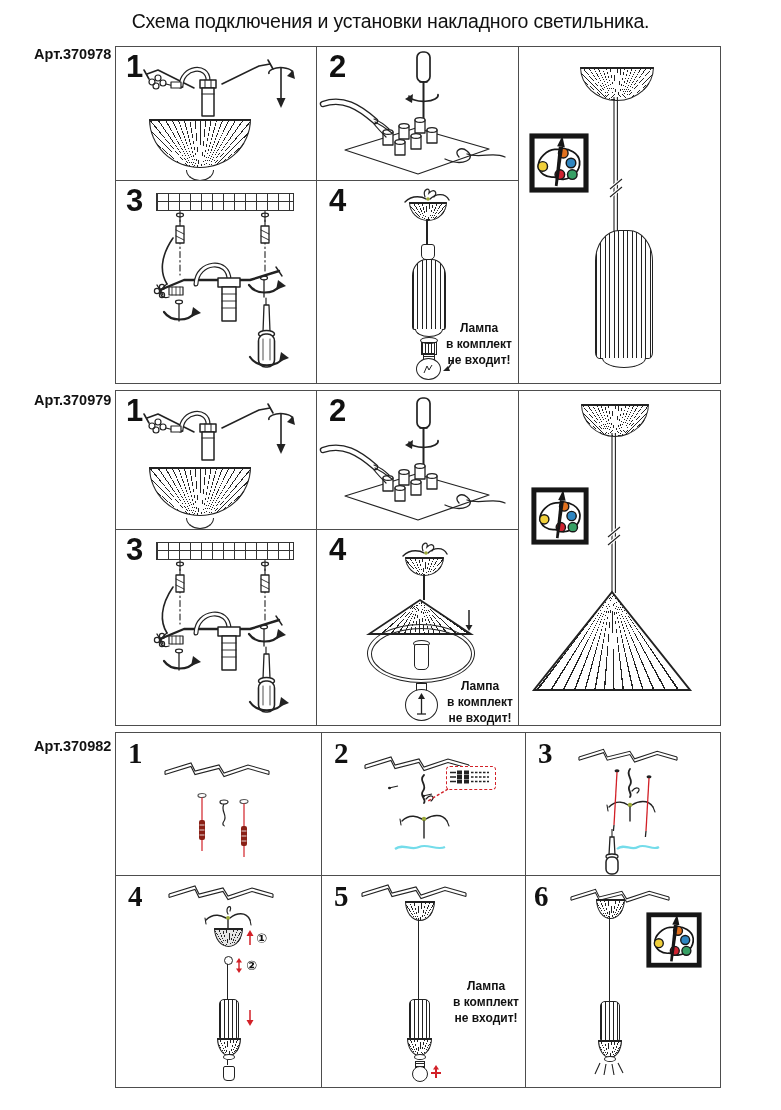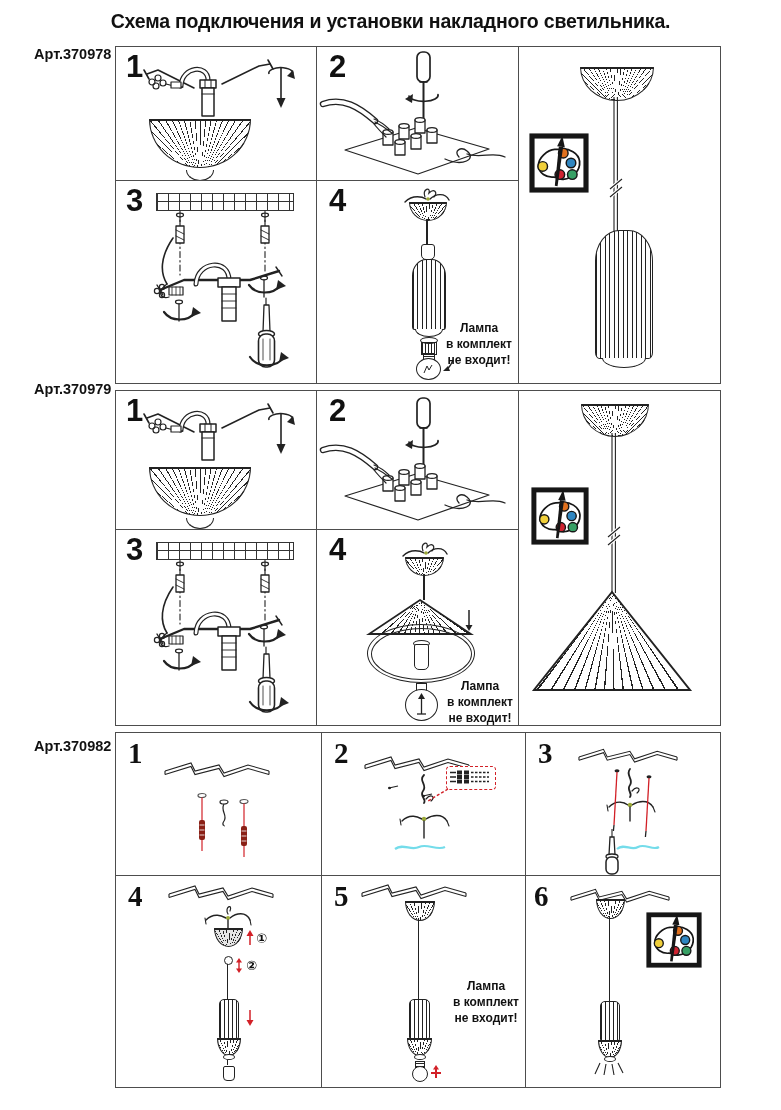--- a/index.html
+++ b/index.html
@@ -1,18 +1,18 @@
 <!DOCTYPE html>
 <html style="--line: #222222; --frame: #4d4d4d; --accent-red: #d22027; --dowel-red: #8a2016; --accent-cyan: #74dcea; --bracket-dot: #9aa838; --palette-yellow: #f0cf3a; --palette-orange: #e1711e; --palette-blue: #2f86c1; --palette-red: #cf2330; --palette-green: #37a065;"><head>
 <meta charset="utf-8">
 <style>
   html,body{margin:0;padding:0;background:#fff}
   .page{position:relative;width:781px;height:1110px;background:#fff;font-family:"Liberation Sans",sans-serif;color:#111;overflow:hidden}
   .abs{position:absolute}
-  .title{position:absolute;top:10px;left:0;width:100%;text-align:center;font-size:19.5px;font-weight:bold;letter-spacing:-0.2px}
+  .title{position:absolute;top:10px;left:0;width:100%;text-align:center;font-size:19.5px;font-weight:normal;letter-spacing:-0.2px}
   .art-label{position:absolute;left:34px;font-size:14.5px;font-weight:bold}
   .sec{position:absolute;left:115px;width:604px;border:1.6px solid #4d4d4d;display:grid;background:#fff}
   #s1{top:46px;height:336px;grid-template-columns:201px 202px 1fr;grid-template-rows:134px 1fr}
   #s2{top:390px;height:334px;grid-template-columns:201px 202px 1fr;grid-template-rows:139px 1fr}
   #s3{top:732px;height:354px;grid-template-columns:206px 204px 1fr;grid-template-rows:143px 1fr}
   .panel{position:relative;overflow:hidden;background:#fff}
   .br{border-right:1.6px solid #4d4d4d}
   .bb{border-bottom:1.6px solid #4d4d4d}
   .span2{grid-column:3;grid-row:1/3}
   .num{position:absolute;top:2px;left:10px;font-size:31px;font-weight:bold;letter-spacing:-1px}
@@ -41,21 +41,21 @@
   .bulbbase{position:absolute;border:1.3px solid #222;background:repeating-linear-gradient(0deg,#222 0 1px,rgba(0,0,0,0) 1px 3px)}
   .globe{position:absolute;border:1.4px solid #222;border-radius:50%;background:#fff}
   svg{overflow:visible;display:block}
 </style>
 </head>
 <body>
 
 <div class="page">
   <div class="title">Схема подключения и установки накладного светильника.</div>
   <div class="art-label" style="top:46px">Арт.370978</div>
-  <div class="art-label" style="top:381px">Арт.370979</div>
+  <div class="art-label" style="top:392px">Арт.370979</div>
   <div class="art-label" style="top:738px">Арт.370982</div>
 
   <div class="sec" id="s1">
 
     <div class="panel br bb">
       <div class="num">1</div>
       <svg class="abs" style="left:25px;top:6px" width="135" height="66" viewBox="0 0 135 66">
         <g stroke="#222" fill="none" stroke-width="1.6" stroke-linecap="round" stroke-linejoin="round">
           <path d="M6,21 L17,17 L53,35"></path>
             <path d="M3,17 l5,9"></path>

